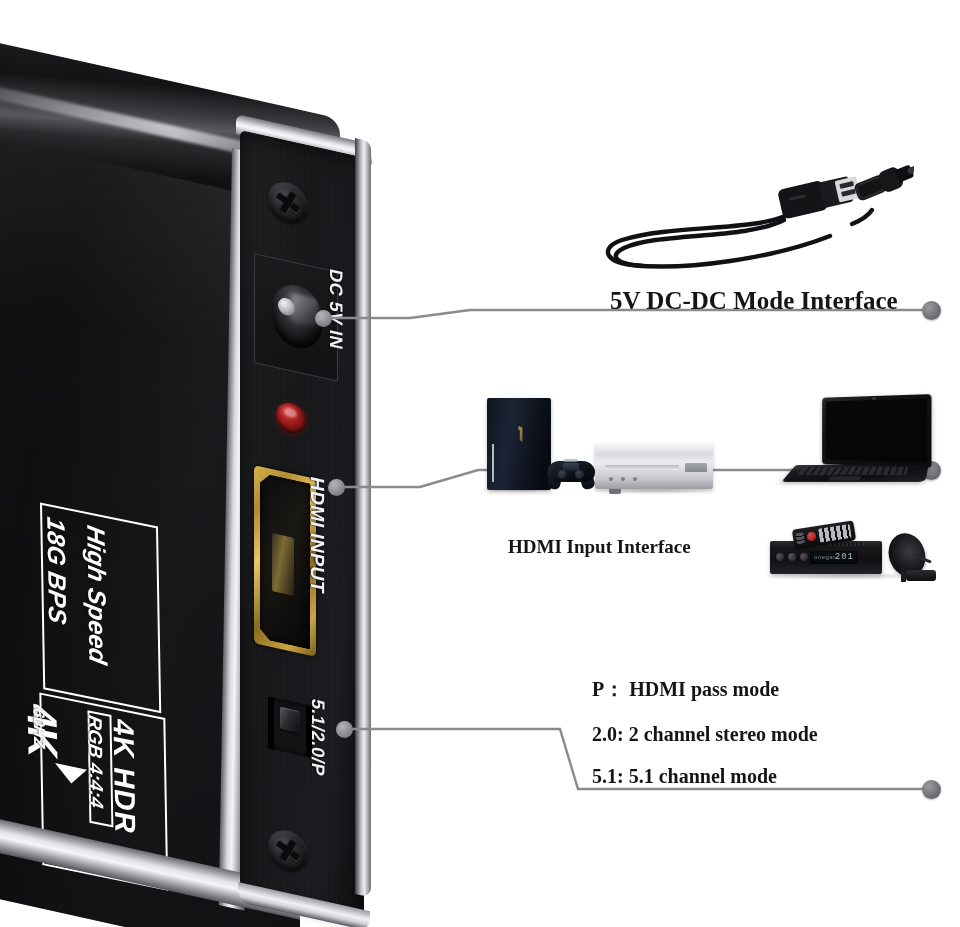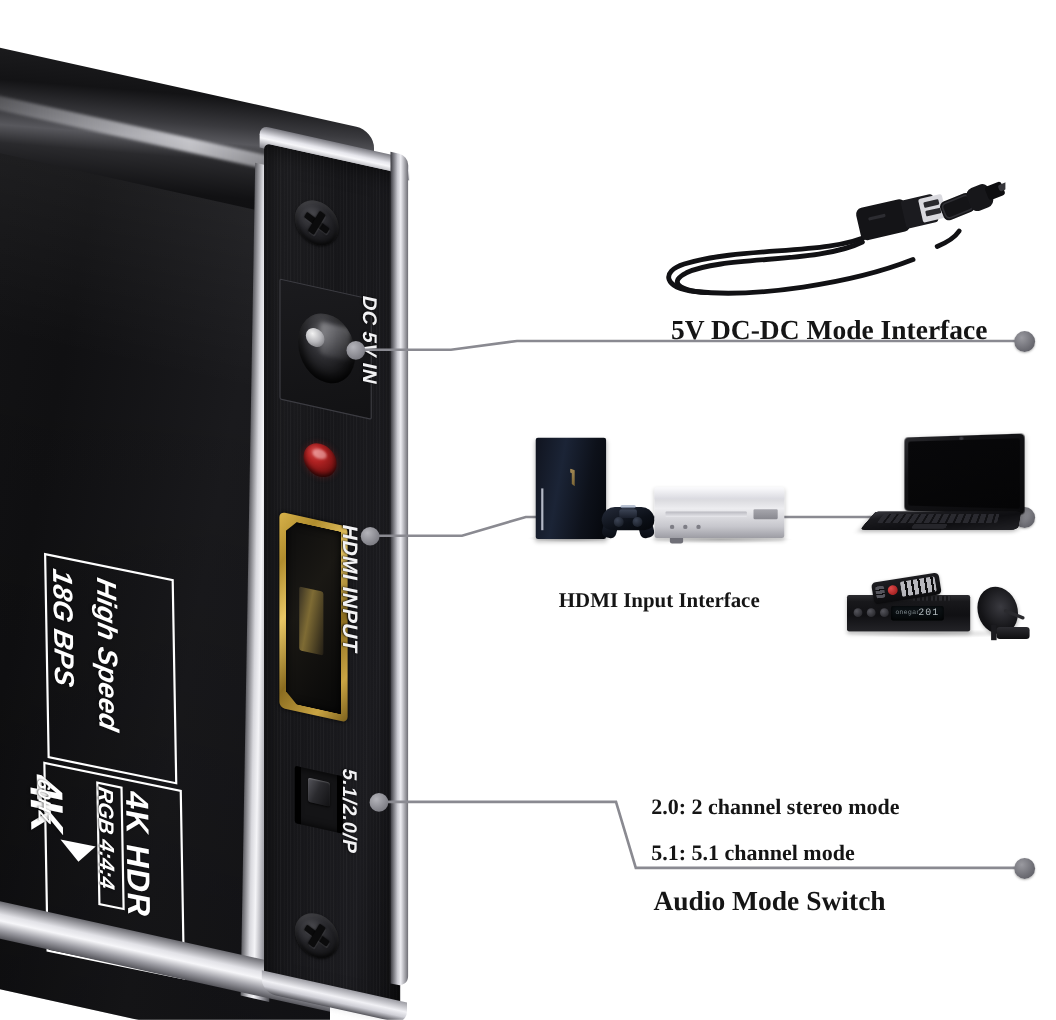--- a/index.html
+++ b/index.html
@@ -382,23 +382,23 @@
   </svg>
   <div class="portdot" style="left:315px;top:310px;"></div>
   <div class="portdot" style="left:328px;top:479px;"></div>
   <div class="portdot" style="left:336px;top:721px;"></div>
   <div class="dot" style="left:922px;top:301px;"></div>
   <div class="dot" style="left:922px;top:461px;"></div>
   <div class="dot" style="left:922px;top:780px;"></div>
 
   <div class="callout c-power">5V DC-DC Mode Interface</div>
   <div class="callout c-hdmi">HDMI Input Interface</div>
+  <div class="callout c-mode m1">P： HDMI pass mode</div>
   <div class="callout c-mode m2">2.0: 2 channel stereo mode</div>
   <div class="callout c-mode m3">5.1: 5.1 channel mode</div>
-  <div class="callout c-audio">Audio Mode Switch</div>
 
   <div class="cable-wrap">
     <svg class="cable-svg" viewBox="0 0 320 150">
       <g fill="none" stroke="#111114" stroke-width="4.4" stroke-linecap="round">
         <path d="M196,86 C160,104 80,96 28,112 C6,119 10,134 38,137 C92,143 180,130 236,108"></path>
         <path d="M190,92 C150,112 64,104 30,120 C14,128 22,136 48,138"></path>
         <path d="M258,96 C268,92 274,88 278,82"></path>
       </g>
 
       <g transform="rotate(-13 212 72)">

